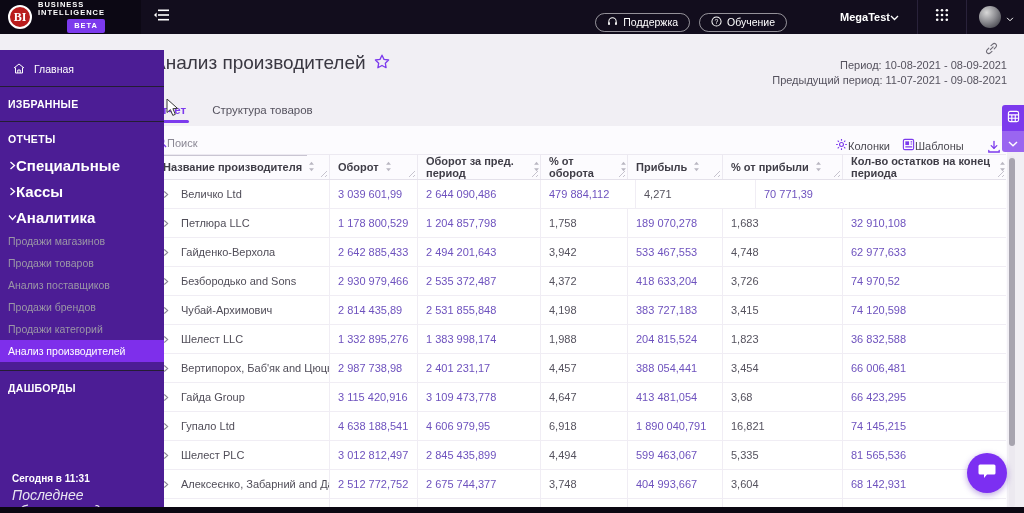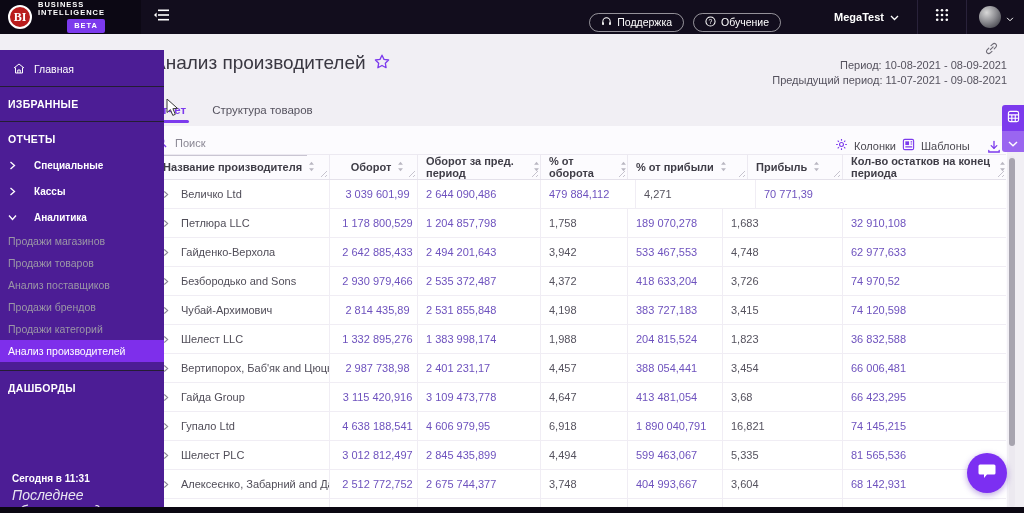--- a/index.html
+++ b/index.html
@@ -15,33 +15,33 @@
     display:flex; align-items:center; justify-content:center; flex:none; }
   .logo-text { display:flex; flex-direction:column; line-height:8px; }
   .logo-text span { color:#fff; font-size:7.5px; letter-spacing:1px; font-weight:bold; }
   .beta-badge { align-self:flex-end; margin-top:2px; background:#7C3AED; color:#fff; font-size:6.5px;
     font-weight:bold; padding:3px 7px; border-radius:2px; letter-spacing:0.5px; }
   .collapse-btn { margin-left:11px; width:20px; height:20px; display:flex; align-items:center; justify-content:center; cursor:pointer; }
   #topbar-right { margin-left:auto; display:flex; align-items:center; height:34px; }
   .pill-btn { height:19px; border:1px solid rgba(255,255,255,0.55); border-radius:10px; color:#fff;
     font-size:10.5px; display:flex; align-items:center; gap:5px; padding:0 11px; margin-right:9px; cursor:pointer;margin-top:10px; }
   .tb-sep { width:1px; height:34px; background:#29223A; }
-  .workspace { color:#fff; font-size:11px; font-weight:bold; display:flex; align-items:flex-start; gap:6px; padding:0 18px 0 44px; cursor:pointer; }
+  .workspace { color:#fff; font-size:11px; font-weight:bold; display:flex; align-items:flex-start; padding:0 18px 0 44px; cursor:pointer; }
   .apps-btn { padding:0 17px; display:flex; align-items:center; height:34px; cursor:pointer; }
   .avatar-wrap { display:flex; align-items:center; gap:5px; padding:0 10px 0 12px; cursor:pointer; }
   .avatar { width:22px; height:22px; border-radius:50%;
     background:radial-gradient(circle at 35% 30%, #d8d8d8 0%, #8d8d92 45%, #3c3c44 90%); }
 
   
   #sidebar { position:absolute; left:0; top:50px; width:164px; height:479px; background:#4c1d95;
     display:flex; flex-direction:column; z-index:20; color:#fff; }
   .side-row { display:flex; align-items:center; gap:9px; padding:0 0 0 13px; height:26px; font-size:10.5px; cursor:pointer; }
   .side-divider { height:1px; background:#241D33; margin:4px 0; }
   .side-header { font-size:10.5px; font-weight:bold; padding:7px 0 7px 8px; letter-spacing:0.3px; cursor:pointer; }
-  .tree-group { display:flex; align-items:center; gap:18px; padding-left:9px; height:26px; font-size:10px; font-weight:bold; cursor:pointer; }
+  .tree-group { display:flex; align-items:center; gap:0; padding-left:9px; height:26px; font-size:15px; font-weight:bold; cursor:pointer; }
   .tree-chevron { transition:none; display:flex; }
   .tree-group.expanded .tree-chevron svg { transform:rotate(90deg); }
   .sub-item { display:flex; align-items:center; height:22px; padding-left:8px; font-size:10.5px; color:#9B97A6; cursor:pointer; }
   .sub-item.active { background:#7E2FEB; color:#fff; }
   #side-bottom { margin-top:auto; padding:0 0 10px 12px; }
   #updated-time { font-size:10px; font-weight:bold; color:#fff; }
   #updated-caption { font-size:14px; font-style:italic; color:#E8E5F0; margin-top:3px; }
 
   
   #main { position:absolute; left:141px; top:34px; width:883px; height:479px; background:#F1EFF4; }
@@ -49,45 +49,45 @@
   #meta { position:absolute; right:17px; top:8px; text-align:right; }
   .meta-line { font-size:11px; color:#55525E; line-height:15px; }
   #link-icon { position:absolute; right:26px; top:7px; cursor:pointer; }
   #tabs { position:absolute; left:12px; top:70px; display:flex; gap:26px; }
   .tab { font-size:11.5px; color:#56535F; padding-bottom:7px; position:relative; cursor:pointer; }
   .tab.active { color:#7C3AED; font-weight:bold; }
   .tab.active::after { content:""; position:absolute; left:0; bottom:0; width:36px; height:3px; background:#7C3AED; border-radius:2px; }
 
   
   #card { position:absolute; left:4px; top:92px; width:862px; height:387px; background:#FCFBFE; border-radius:3px 3px 0 0; }
-  #search-wrap { position:absolute; left:10px; top:8px; width:152px; display:flex; align-items:center; gap:8px;
+  #search-wrap { position:absolute; left:10px; top:8px; width:152px; display:flex; align-items:center; gap:0;
     border-bottom:1px solid #C9C5D2; padding-bottom:3px; }
   #search-input { border:none; outline:none; background:transparent; font-size:11px; width:125px; color:#3F3D47;
     font-family:"Liberation Sans", sans-serif; }
   #search-input::placeholder { color:#8A8794; }
-  .tool-btn { position:absolute; top:12px; display:flex; align-items:center; gap:6px; font-size:11px; color:#4A4850; cursor:pointer; }
+  .tool-btn { position:absolute; top:12px; display:flex; align-items:center; gap:0; font-size:11px; color:#4A4850; cursor:pointer; }
   #columns-btn { left:690px; }
   #templates-btn { left:757px; }
   #download-btn { position:absolute; left:842px; top:14px; cursor:pointer; }
 
   #table { position:absolute; left:8px; top:28px; width:853px; }
   .thead { display:flex; border-top:1px solid #ECE9F1; border-bottom:1px solid #E4E1EA; height:26px; }
   .th { display:flex; align-items:center; gap:6px; font-size:11px; font-weight:bold; color:#3F3D47;
     padding-left:8px; border-right:1px solid #ECE9F1; position:relative; cursor:pointer; }
   .th:first-child { padding-left:10px; }
   .th::after { content:""; position:absolute; right:2px; bottom:2px; width:7px; height:7px;
     background:repeating-linear-gradient(135deg, transparent 0 2px, #C6C3CE 2px 3px);
     clip-path:polygon(100% 0, 100% 100%, 0 100%); }
   .tr { display:flex; height:29px; border-bottom:1px solid #F0EDF4; background:#FFFFFF; }
   .td { display:flex; align-items:center; font-size:11px; padding-left:8px; border-right:1px solid #F0EDF4;
     overflow:hidden; white-space:nowrap; }
   .td.c0 { padding-left:10px; gap:12px; color:#504D58; }
   .td.link { color:#6E52BE; cursor:pointer; }
   .td.plain { color:#55525E; }
-  .c0 { width:177px; } .c1 { width:88px;justify-content:center; } .c2 { width:123px; } .c3 { width:87px; }
+  .c0 { width:177px; } .c1 { width:88px; } .c2 { width:123px; } .c3 { width:87px; }
   .c4 { width:95px; } .c5 { width:120px; } .c6 { width:163px; border-right:none !important; }
 
   
   #flyout { position:absolute; left:1002px; top:105px; width:22px; z-index:25; }
   .flyout-btn1 { width:22px; height:26px; background:#7C3AED; border-radius:3px 0 0 0; display:flex; align-items:center; justify-content:center; cursor:pointer; }
   .flyout-btn2 { width:22px; height:21px; background:#9A66F0; border-radius:0 0 0 3px; display:flex; align-items:center; justify-content:center; cursor:pointer; }
   #scrollbar { position:absolute; left:1009px; top:156px; width:6px; height:351px; background:#ECE9F0; border-radius:3px; }
   #scroll-thumb { position:absolute; left:0; top:2px; width:6px; height:288px; background:#A7A4AF; border-radius:3px; cursor:grab; }
   #chat-fab { position:absolute; left:967px; top:453px; width:40px; height:40px; border-radius:50%; background:#7C2FF2;
     display:flex; align-items:center; justify-content:center; box-shadow:0 2px 6px rgba(80,20,180,0.4); cursor:pointer; z-index:40; }
@@ -347,32 +347,32 @@
   <div class="th c3">
     <span class="th-label">% от оборота</span>
     <span>
       <svg width="7" height="11" viewBox="0 0 8 12" fill="#B9B6C1">
         <path d="M4 0.5 L6.8 4 H1.2 Z"></path>
                 <path d="M4 11.5 L1.2 8 H6.8 Z"></path>
       </svg>
     </span>
   </div>
 
-  <div class="th c5">
-    <span class="th-label">% от прибыли</span>
+  <div class="th c4">
+    <span class="th-label">Прибыль</span>
     <span>
       <svg width="7" height="11" viewBox="0 0 8 12" fill="#B9B6C1">
         <path d="M4 0.5 L6.8 4 H1.2 Z"></path>
                 <path d="M4 11.5 L1.2 8 H6.8 Z"></path>
       </svg>
     </span>
   </div>
 
-  <div class="th c4">
-    <span class="th-label">Прибыль</span>
+  <div class="th c5">
+    <span class="th-label">% от прибыли</span>
     <span>
       <svg width="7" height="11" viewBox="0 0 8 12" fill="#B9B6C1">
         <path d="M4 0.5 L6.8 4 H1.2 Z"></path>
                 <path d="M4 11.5 L1.2 8 H6.8 Z"></path>
       </svg>
     </span>
   </div>
 
   <div class="th c6">
     <span class="th-label">Кол-во остатков на конец периода</span>

